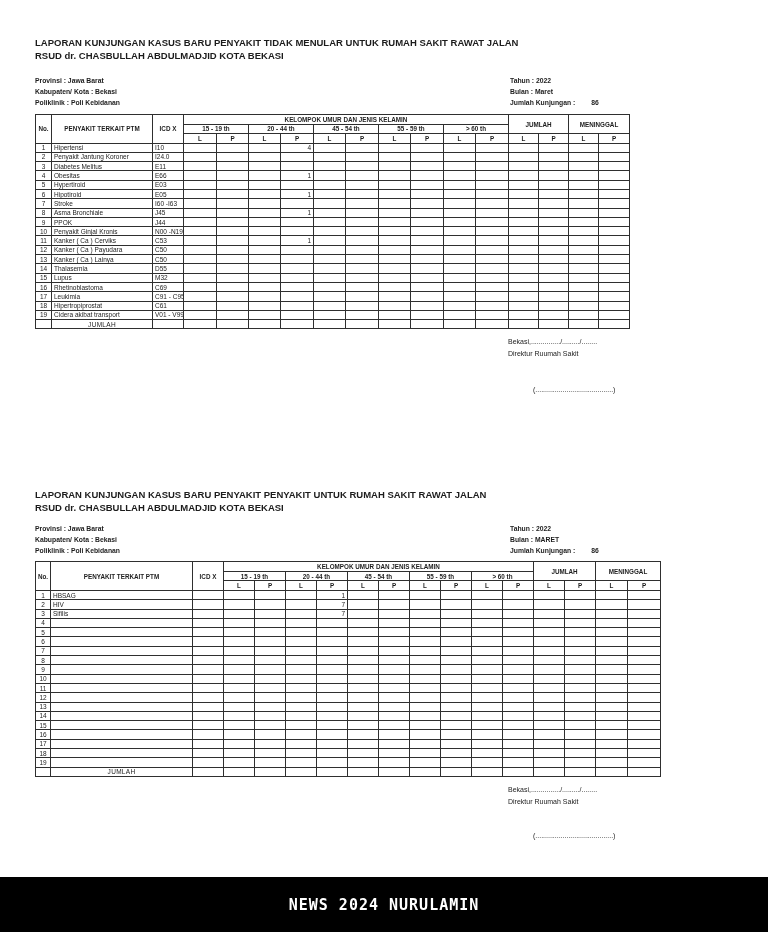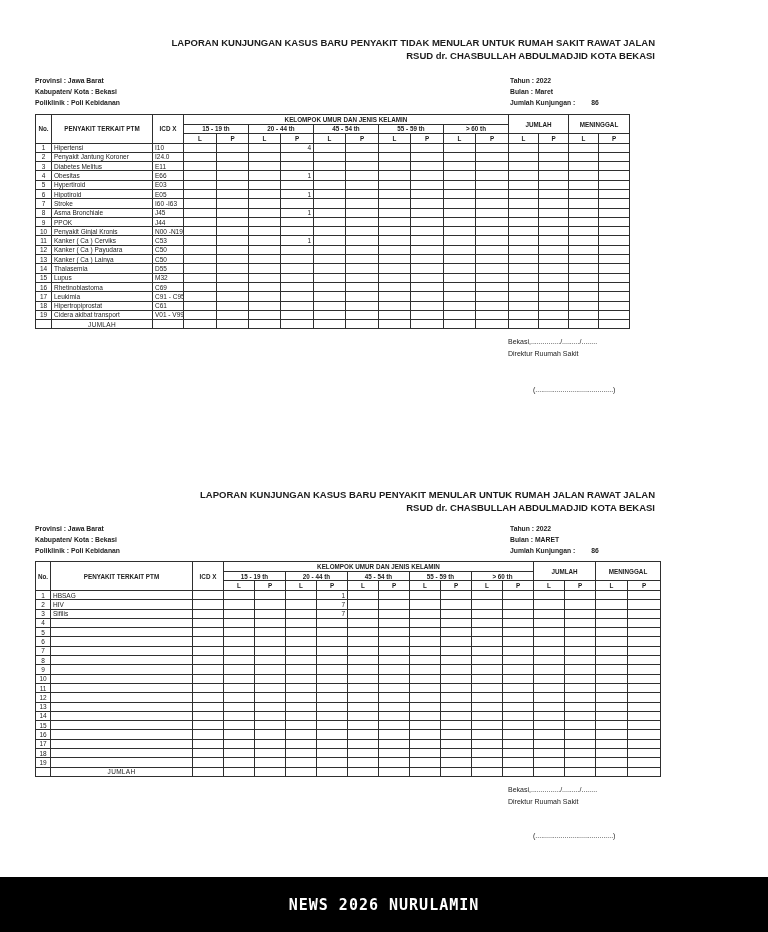--- a/index.html
+++ b/index.html
@@ -1,21 +1,21 @@
 <!DOCTYPE html>
 <html><head>
 <meta charset="utf-8">
 <style>
   * { margin:0; padding:0; box-sizing:border-box; }
   html,body { background:#ffffff; }
   .page {
     position:relative; width:768px; height:932px; background:#ffffff;
     font-family:"Liberation Sans", sans-serif; color:#1c1c1c; overflow:hidden;
   }
-  .title { text-align:right; font-size:9.5px; font-weight:bold; line-height:13px; }
+  .title { text-align:left; font-size:9.5px; font-weight:bold; line-height:13px; }
   .titles-width { margin-left:35px; width:620px; }
   .sec1-title { margin-top:36px; }
   .sec-subtitle { }
   .meta { display:flex; margin-left:35px; width:640px; font-size:6.8px; font-weight:bold; line-height:11px; }
   .meta-left { width:475px; }
   .meta-right { width:165px; }
   .meta-line { white-space:nowrap; }
   .visits-value { display:inline-block; margin-left:16px; }
   .sec1-meta { margin-top:13px; }
   .sec2-title { margin-top:92px; }
@@ -504,21 +504,21 @@
         </tr>
       </tbody>
     </table>
 
   <div class="signature sig1">
     <div>Bekasi,.............../........./........</div>
     <div>Direktur Ruumah Sakit</div>
     <div class="sig-name">(........................................)</div>
   </div>
 
-  <h1 class="title titles-width sec2-title">LAPORAN KUNJUNGAN KASUS BARU PENYAKIT MENULAR UNTUK RUMAH JALAN RAWAT JALAN</h1>
+  <h1 class="title titles-width sec2-title">LAPORAN KUNJUNGAN KASUS BARU PENYAKIT PENYAKIT UNTUK RUMAH SAKIT RAWAT JALAN</h1>
   <h2 class="title titles-width sec-subtitle">RSUD dr. CHASBULLAH ABDULMADJID KOTA BEKASI</h2>
 
   <div class="meta sec2-meta">
     <div class="meta-left">
       <div class="meta-line">Provinsi : Jawa Barat</div>
       <div class="meta-line">Kabupaten/ Kota : Bekasi</div>
       <div class="meta-line">Poliklinik : Poli Kebidanan</div>
     </div>
     <div class="meta-right">
       <div class="meta-line">Tahun : 2022</div>
@@ -966,16 +966,16 @@
       </tbody>
     </table>
 
   <div class="signature sig2">
     <div>Bekasi,.............../........./........</div>
     <div>Direktur Ruumah Sakit</div>
     <div class="sig-name">(........................................)</div>
   </div>
 
   <div class="footer-bar">
-    <span class="footer-text">NEWS 2026 NURULAMIN</span>
+    <span class="footer-text">NEWS 2024 NURULAMIN</span>
   </div>
 
 </div>
 
 </body></html>

